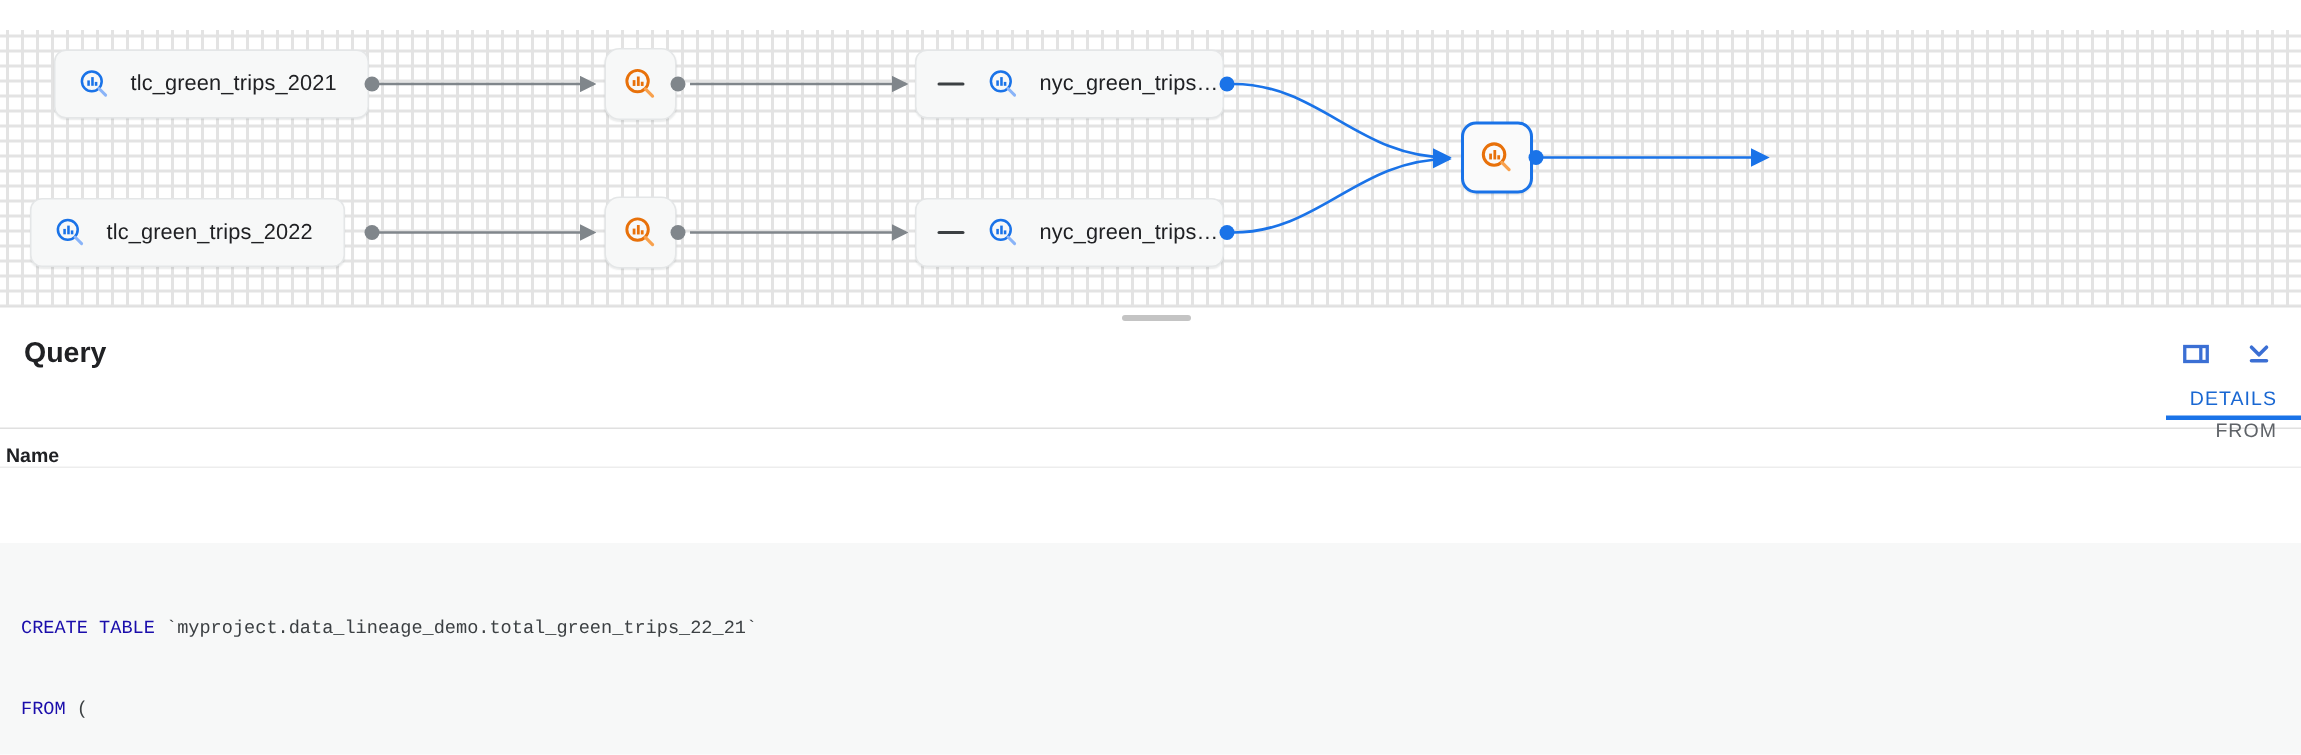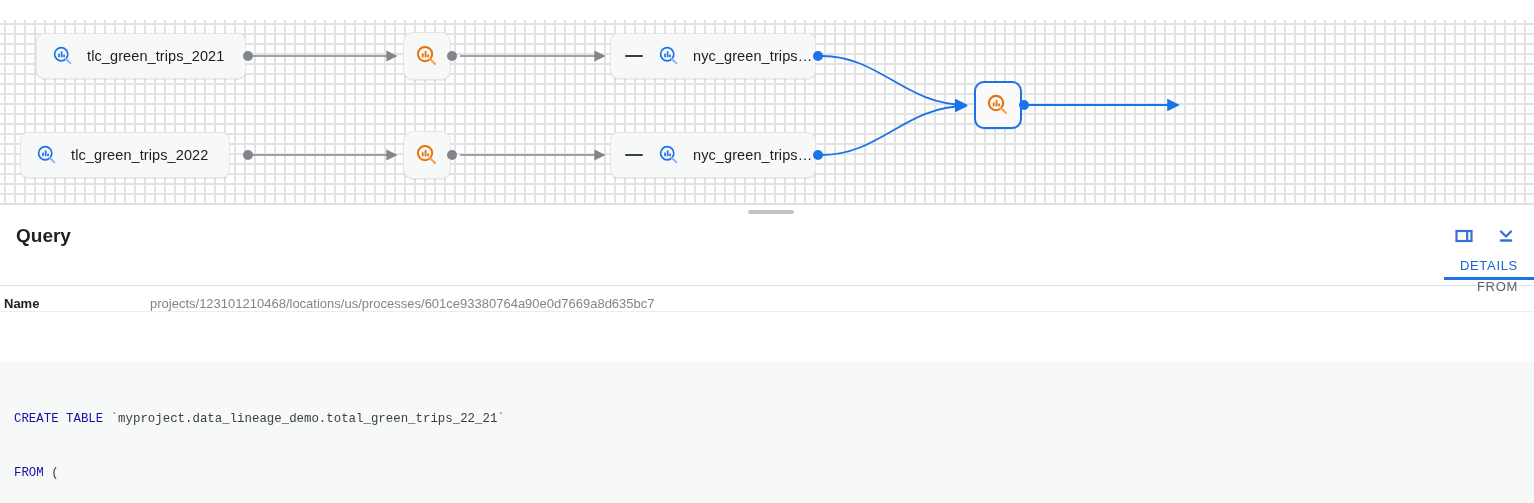--- a/index.html
+++ b/index.html
@@ -302,21 +302,20 @@
     </div>
 
     <div class="tabs">
       <div class="tab active">DETAILS</div>
       <div class="tab">FROM</div>
     </div>
 
     <div>
       <div class="kv-row">
         <div class="kv-key">Name</div>
-        <div class="kv-val">projects/123101210468/locations/us/processes/601ce93380764a90e0d7669a8d635bc7</div>
       </div>
     </div>
 
     <div class="sql-block">
       <div><span class="kw">CREATE TABLE</span> <span class="ident">`myproject.data_lineage_demo.total_green_trips_22_21`</span></div>
       <div><span class="kw">FROM</span> <span class="ident">(</span></div>
       
       
       
       

